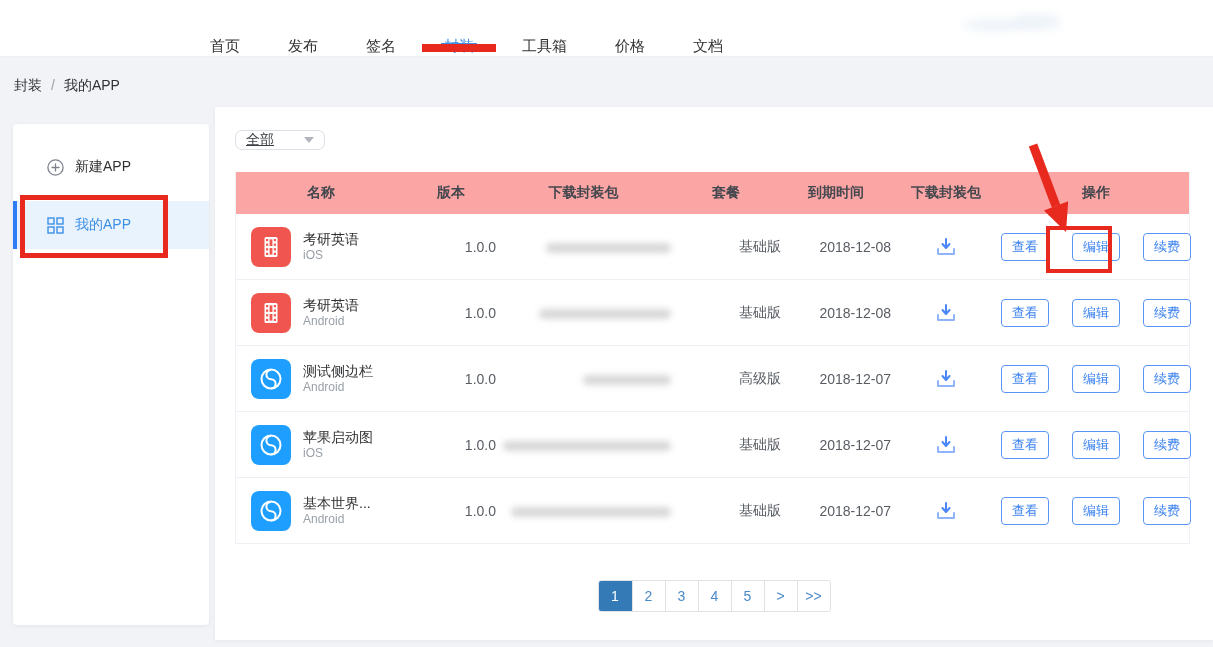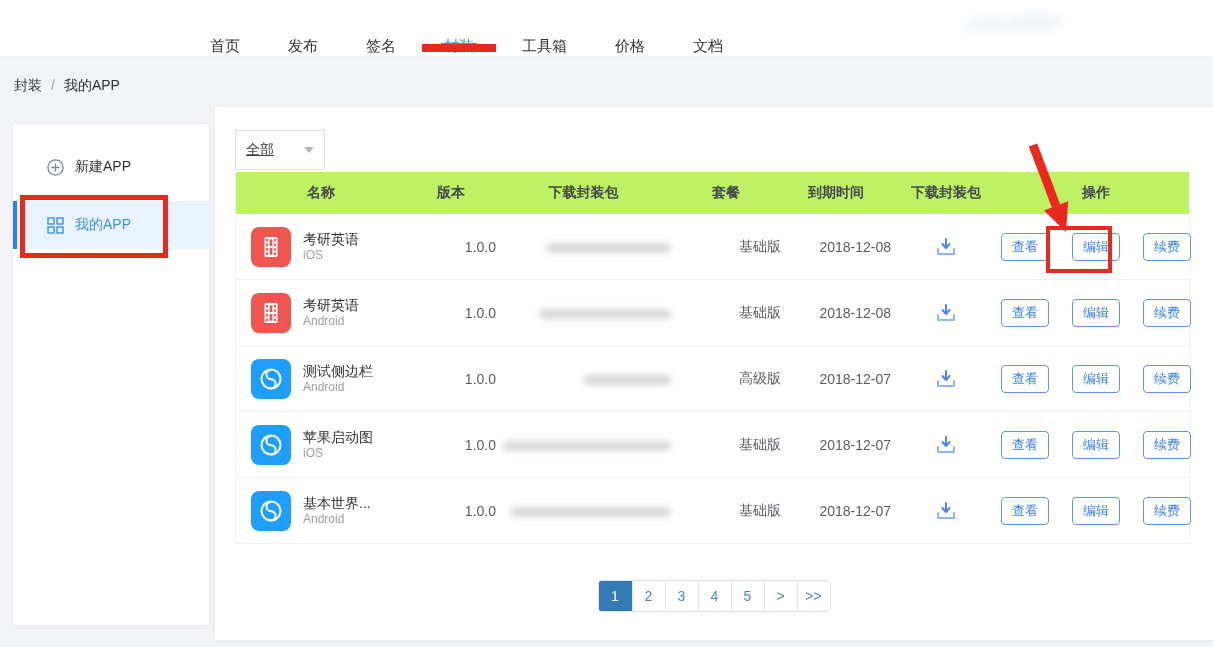--- a/index.html
+++ b/index.html
@@ -40,39 +40,39 @@
   }
   .side-item.my-app::before {
     content:""; position:absolute; left:0; top:0; bottom:0; width:4px; background:#2f7df6;
   }
   
   .main {
     position:absolute; left:215px; top:107px; width:998px; height:533px;
     background:#fff; box-shadow:0 1px 4px rgba(0,0,0,.05);
   }
   .select-box, .search-box {
-    position:absolute; top:23px; height:40px; border:1px solid #dcdfe6; border-radius:1px;
+    position:absolute; top:23px; height:20px; border:1px solid #dcdfe6; border-radius:7px;
     background:#fff; display:flex; align-items:center; justify-content:space-between;
     padding:0 10px; font-size:14px; cursor:pointer;text-decoration:underline;
   }
   .select-box { left:20px; width:90px; color:#3c4046; }
   .caret-down { width:0; height:0; border-left:5px solid transparent; border-right:5px solid transparent; border-top:6px solid #b2b6bd; }
   .search-box { left:122px; width:168px; }
   .search-box input {
     border:none; outline:none; width:120px; font-size:14px; color:#303133;
     font-family:"Liberation Sans",sans-serif; background:transparent;
   }
   .search-box input::placeholder { color:#aeb2ba; }
   
   .table {
     position:absolute; left:20px; top:65px; width:955px;
     border-left:1px solid #eef1f5; border-right:1px solid #eef1f5;
   }
   .thead, .trow { display:grid; grid-template-columns:170px 90px 175px 110px 110px 110px 190px; align-items:center; }
-  .thead { height:42px; background:#bef264; }
+  .thead { height:42px; background:#fca5a5; }
   .th { text-align:center; font-size:14px; font-weight:700; color:#43474e; }
   .trow { height:66px; border-bottom:1px solid #edf0f4; background:#fff; }
   .cell-center { text-align:right; font-size:14px; color:#585d64; }
   .name-cell { display:flex; align-items:center; gap:12px; padding-left:15px; }
   .app-icon { width:40px; height:40px; border-radius:8px; display:flex; align-items:center; justify-content:center; flex:none; }
   .name-lines { display:flex; flex-direction:column; line-height:1.3; }
   .app-name { font-size:14px; color:#303133; }
   .app-platform { font-size:12px; color:#9aa0a8; }
   .blur-streak { display:inline-block; height:10px; border-radius:5px; background:#bdbdbd; filter:blur(3px); opacity:.6; vertical-align:middle; }
   .dl-cell { display:flex; justify-content:center; cursor:pointer; }

